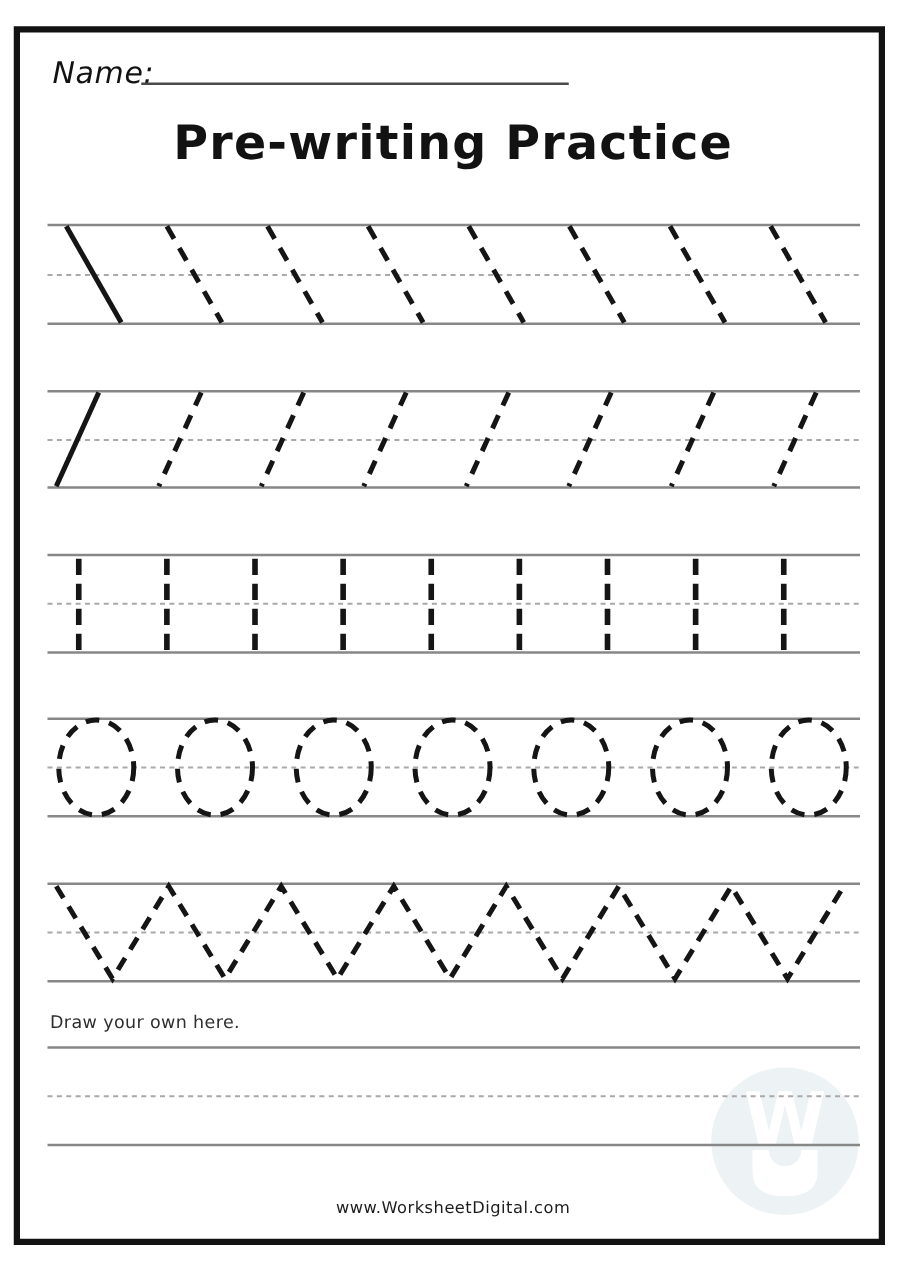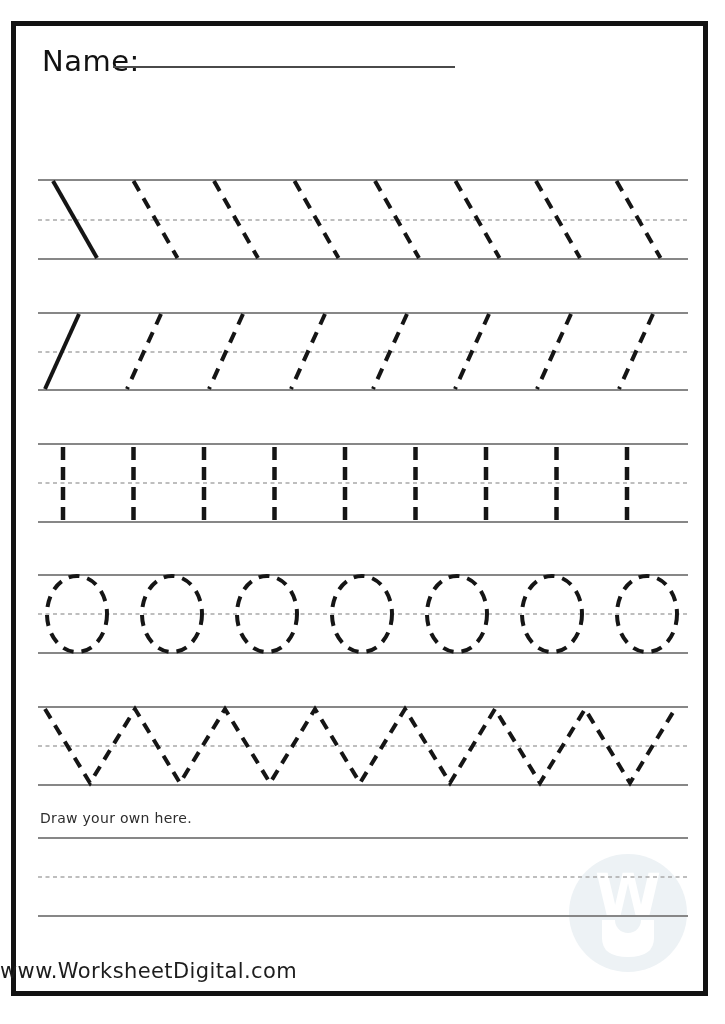--- a/index.html
+++ b/index.html
@@ -16,23 +16,24 @@
     position: absolute;
     left: 11px; top: 21px;
     width: 687px; height: 965px;
     border: 5px solid var(--ink, #121212);
     box-sizing: content-box;
     pointer-events: none;
   }
   .name-label {
     position: absolute;
     left: 42px; top: 44px;
-    font-size: 29px;
+    font-size: 24px;
     letter-spacing: 0.5px;
     color: var(--ink, #1a1a1a);
+    font-style: italic;
   }
   .name-line {
     position: absolute;
     left: 113px; top: 66px;
     width: 342px; height: 0;
     border-top: 2px solid #4a4a4a;
   }
   .page-title {
     position: absolute;
     left: 0; top: 92px;
@@ -47,21 +48,22 @@
     position: absolute;
     left: 40px; top: 810px;
     font-size: 14px;
     letter-spacing: 0.3px;
     color: #2e2e2e;
   }
   .footer-url {
     position: absolute;
     left: 0; top: 959px;
     width: 725px;
-    font-size: 21px;
+    text-align: center;
+    font-size: 13px;
     letter-spacing: 0.4px;
     color: #1d1d1d;
   }
   svg.sheet-canvas {
     position: absolute;
     left: 0; top: 0;
   }
 </style>
 </head>
 <body>
@@ -137,18 +139,19 @@
         <line x1="38" y1="916" x2="688" y2="916" stroke="#878787" stroke-width="2"></line>
         <line x1="38" y1="877" x2="688" y2="877" stroke="#a9a9a9" stroke-width="1.5" stroke-dasharray="4 3.5"></line>
       </g>
     </svg>
 
   <div class="sheet-border"></div>
 
   <span class="name-label">Name:</span>
   <div class="name-line"></div>
 
+  <div class="page-title">Pre-writing Practice</div>
 
   <span class="draw-label">Draw your own here.</span>
 
   <div class="footer-url">www.WorksheetDigital.com</div>
 
 </div>
 
 </body></html>

